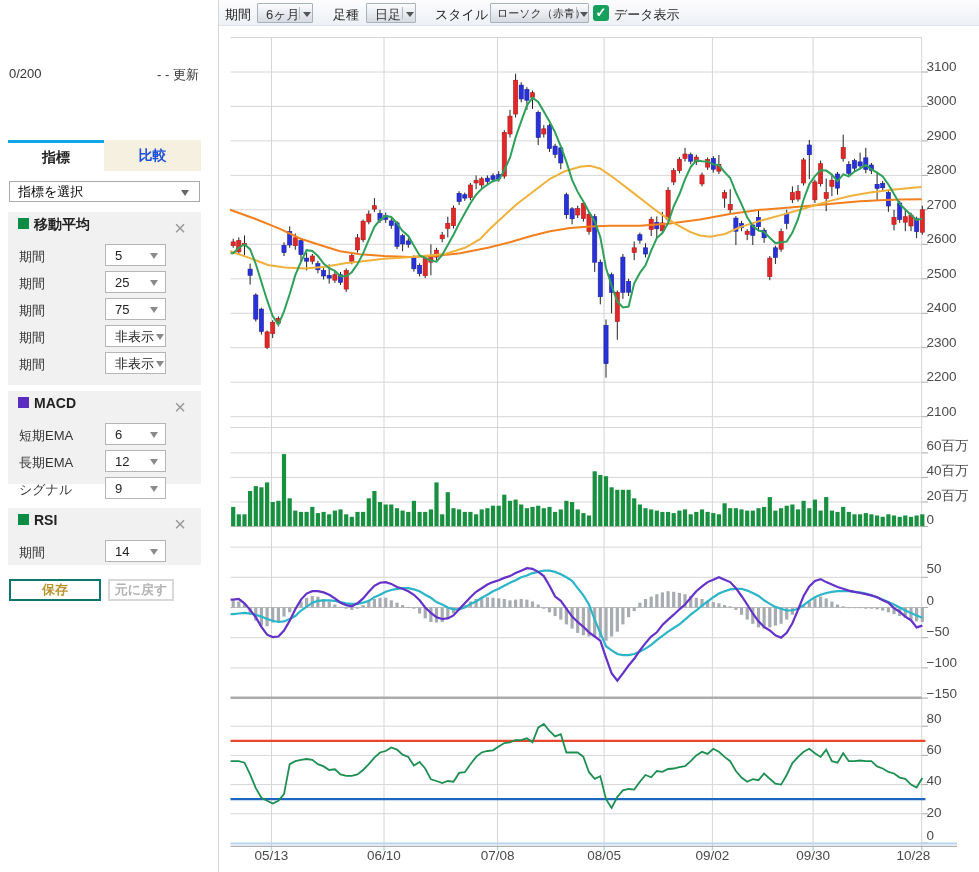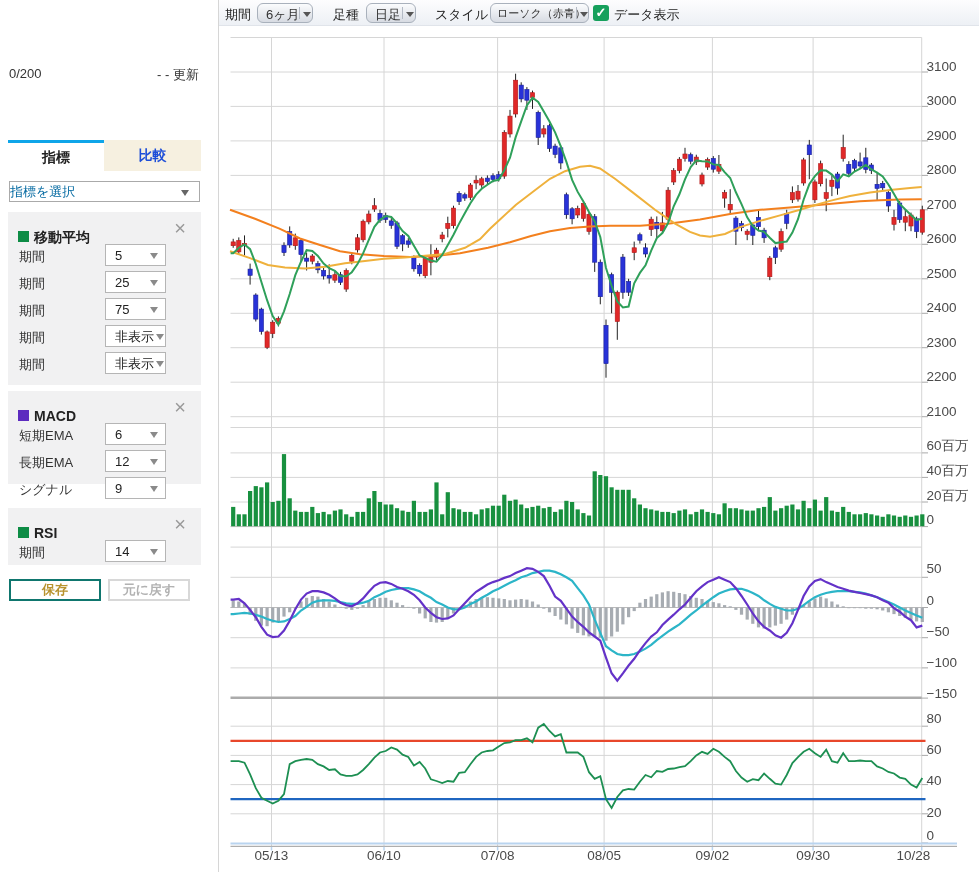--- a/index.html
+++ b/index.html
@@ -8,40 +8,40 @@
 .memo{position:absolute;left:9px;top:1px;width:191px;height:56px;border:1px solid #999;
  color:#8a8a8a;font-size:13px;padding:4px 6px}
 .cnt{position:absolute;left:9px;top:66px;font-size:13px;color:#333}
 .upd{position:absolute;right:19px;top:66px;font-size:13px;color:#333}
 .tabs{position:absolute;left:8px;top:140px;width:193px;height:31px}
 .tab1{position:absolute;left:0;top:0;width:96px;height:31px;background:#fff;
  border-top:3px solid #0ea5e9;text-align:center;font-weight:bold;font-size:14px;color:#222;line-height:28px}
 .tab2{position:absolute;left:96px;top:0;width:97px;height:31px;background:#f6f0e0;
  text-align:center;font-weight:bold;font-size:14px;color:#1d4ed8;line-height:31px}
 .isel{position:absolute;left:9px;top:181px;width:191px;height:21px;border:1px solid #aaa;
- font-size:13px;color:#0369a1;line-height:20px;}
+ font-size:13px;color:#000000;line-height:20px;padding-left:8px}
 .blk{position:absolute;left:8px;width:193px;background:#f1f1f2}
-.hdr{position:relative;height:32px;padding-top:16px}
+.hdr{position:relative;height:32px;padding-top:3px}
 .sq{display:inline-block;width:11px;height:11px;margin:0 5px 0 10px}
 .hname{font-weight:bold;font-size:14px;color:#222}
 .x{position:absolute;right:15px;top:5px;color:#999;font-size:20px;font-weight:normal}
 .row{position:relative;height:27px}
 .row .lb{position:absolute;left:11px;top:4px;font-size:13px;color:#333}
 .row .sel{position:absolute;left:97px;top:0;width:61px;height:22px;background:#fff;
  border:1px solid #b5b5b5;font-size:13px;color:#222;line-height:21px;padding-left:9px}
 .ar{position:absolute;width:0;height:0;border-left:4.5px solid transparent;
  border-right:4.5px solid transparent;border-top:6px solid #8a8a8a}
 .btn1{position:absolute;left:9px;top:579px;width:92px;height:22px;border:2px solid #0f766e;
  color:#b8932f;font-weight:bold;font-size:13px;text-align:center;line-height:18px}
-.btn2{position:absolute;left:108px;top:579px;width:82px;height:22px;border:2px solid #d8d8d8;
+.btn2{position:absolute;left:108px;top:579px;width:66px;height:22px;border:2px solid #d8d8d8;
  color:#b2b2b2;font-weight:bold;font-size:13px;text-align:center;line-height:18px}
 .tb{position:absolute;left:219px;top:0;width:760px;height:26px;
  background:linear-gradient(#fdfdfe,#edf0f5);border-bottom:1px solid #e0e4ea}
 .tl{position:absolute;top:6px;font-size:13px;color:#222}
-.tbtn{position:absolute;top:3px;height:20px;border:1px solid #a9b1bc;border-radius:6px;
+.tbtn{position:absolute;top:3px;height:20px;border:1px solid #a9b1bc;border-radius:1px;
  background:linear-gradient(#fbfcfd,#d7dbe2);font-size:13px;color:#333}
 .tbtn .tx{position:absolute;left:8px;top:2px;white-space:nowrap}
 .tbtn .dv{position:absolute;top:3px;bottom:3px;width:1px;background:#b4bac4}
 .tbtn .a{position:absolute;top:8px;width:0;height:0;border-left:4px solid transparent;
  border-right:4px solid transparent;border-top:5px solid #555}
 .cb{position:absolute;left:374px;top:5px;width:16px;height:16px;background:#16a05c;
  border-radius:3px;color:#fff;font-size:13px;font-weight:bold;text-align:center;line-height:15px}
 .cbl{position:absolute;left:395px;top:6px;font-size:13px;color:#222}
 </style></head><body>
 <div class="sb">

